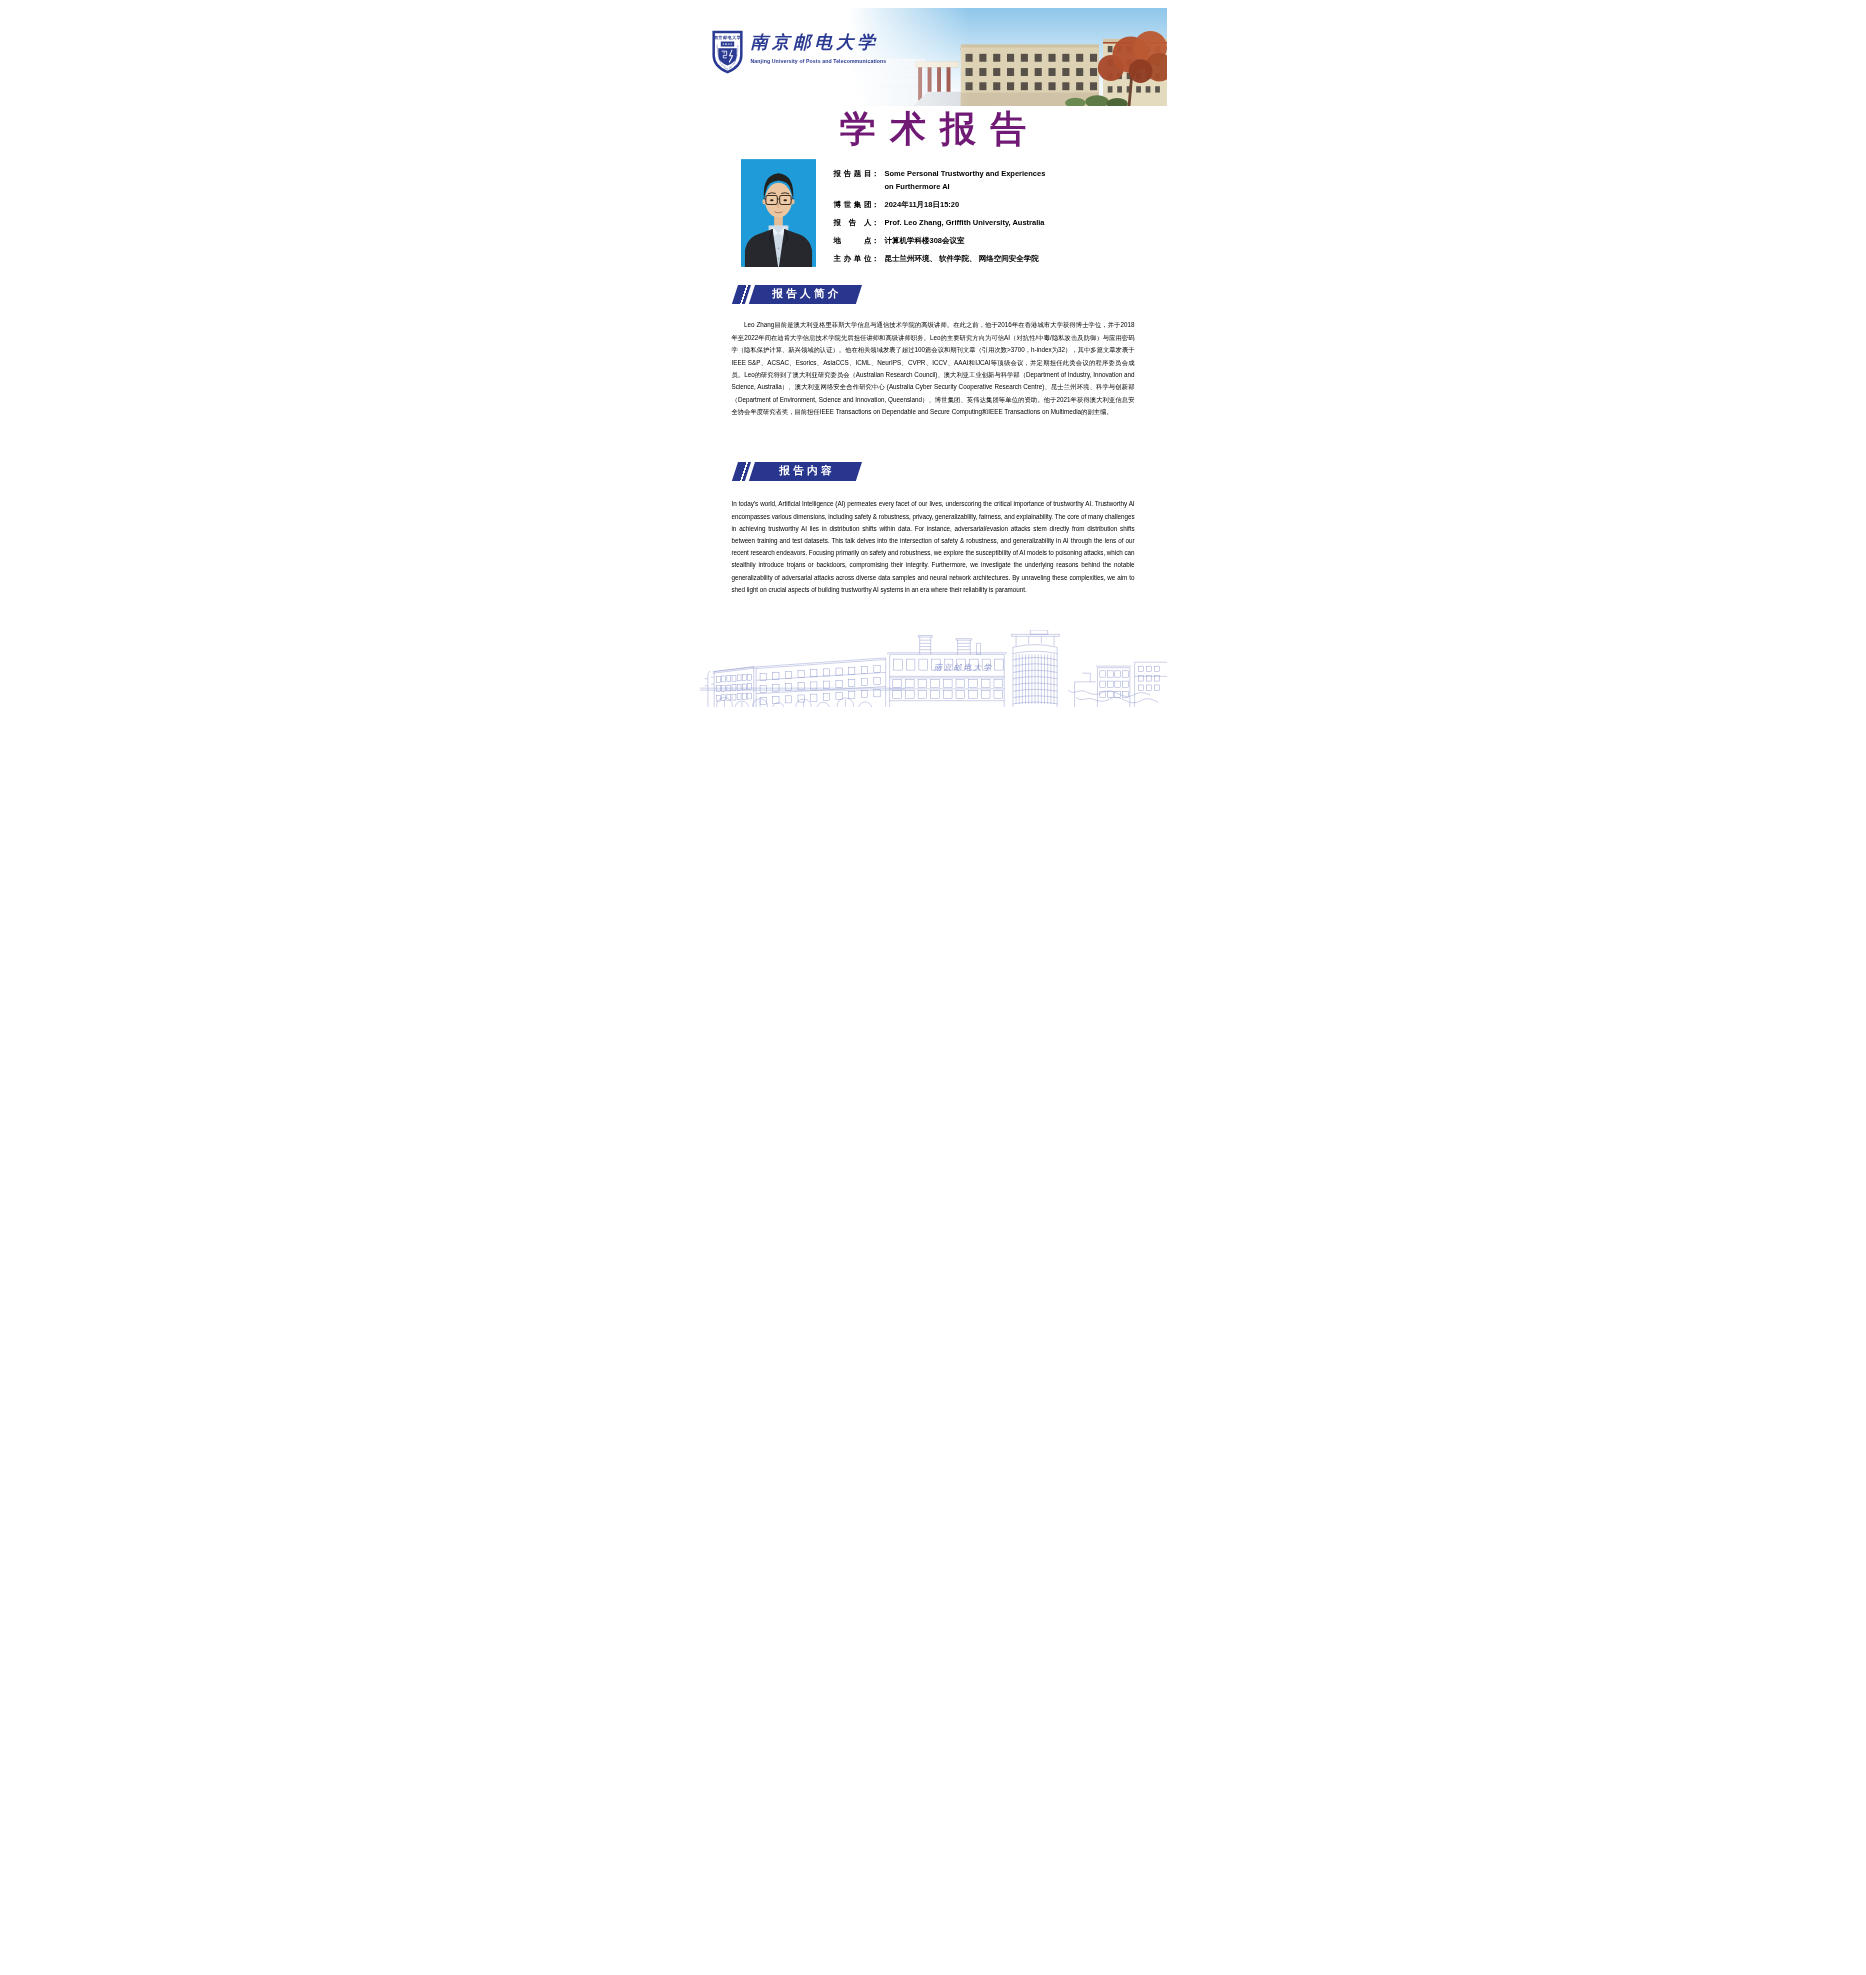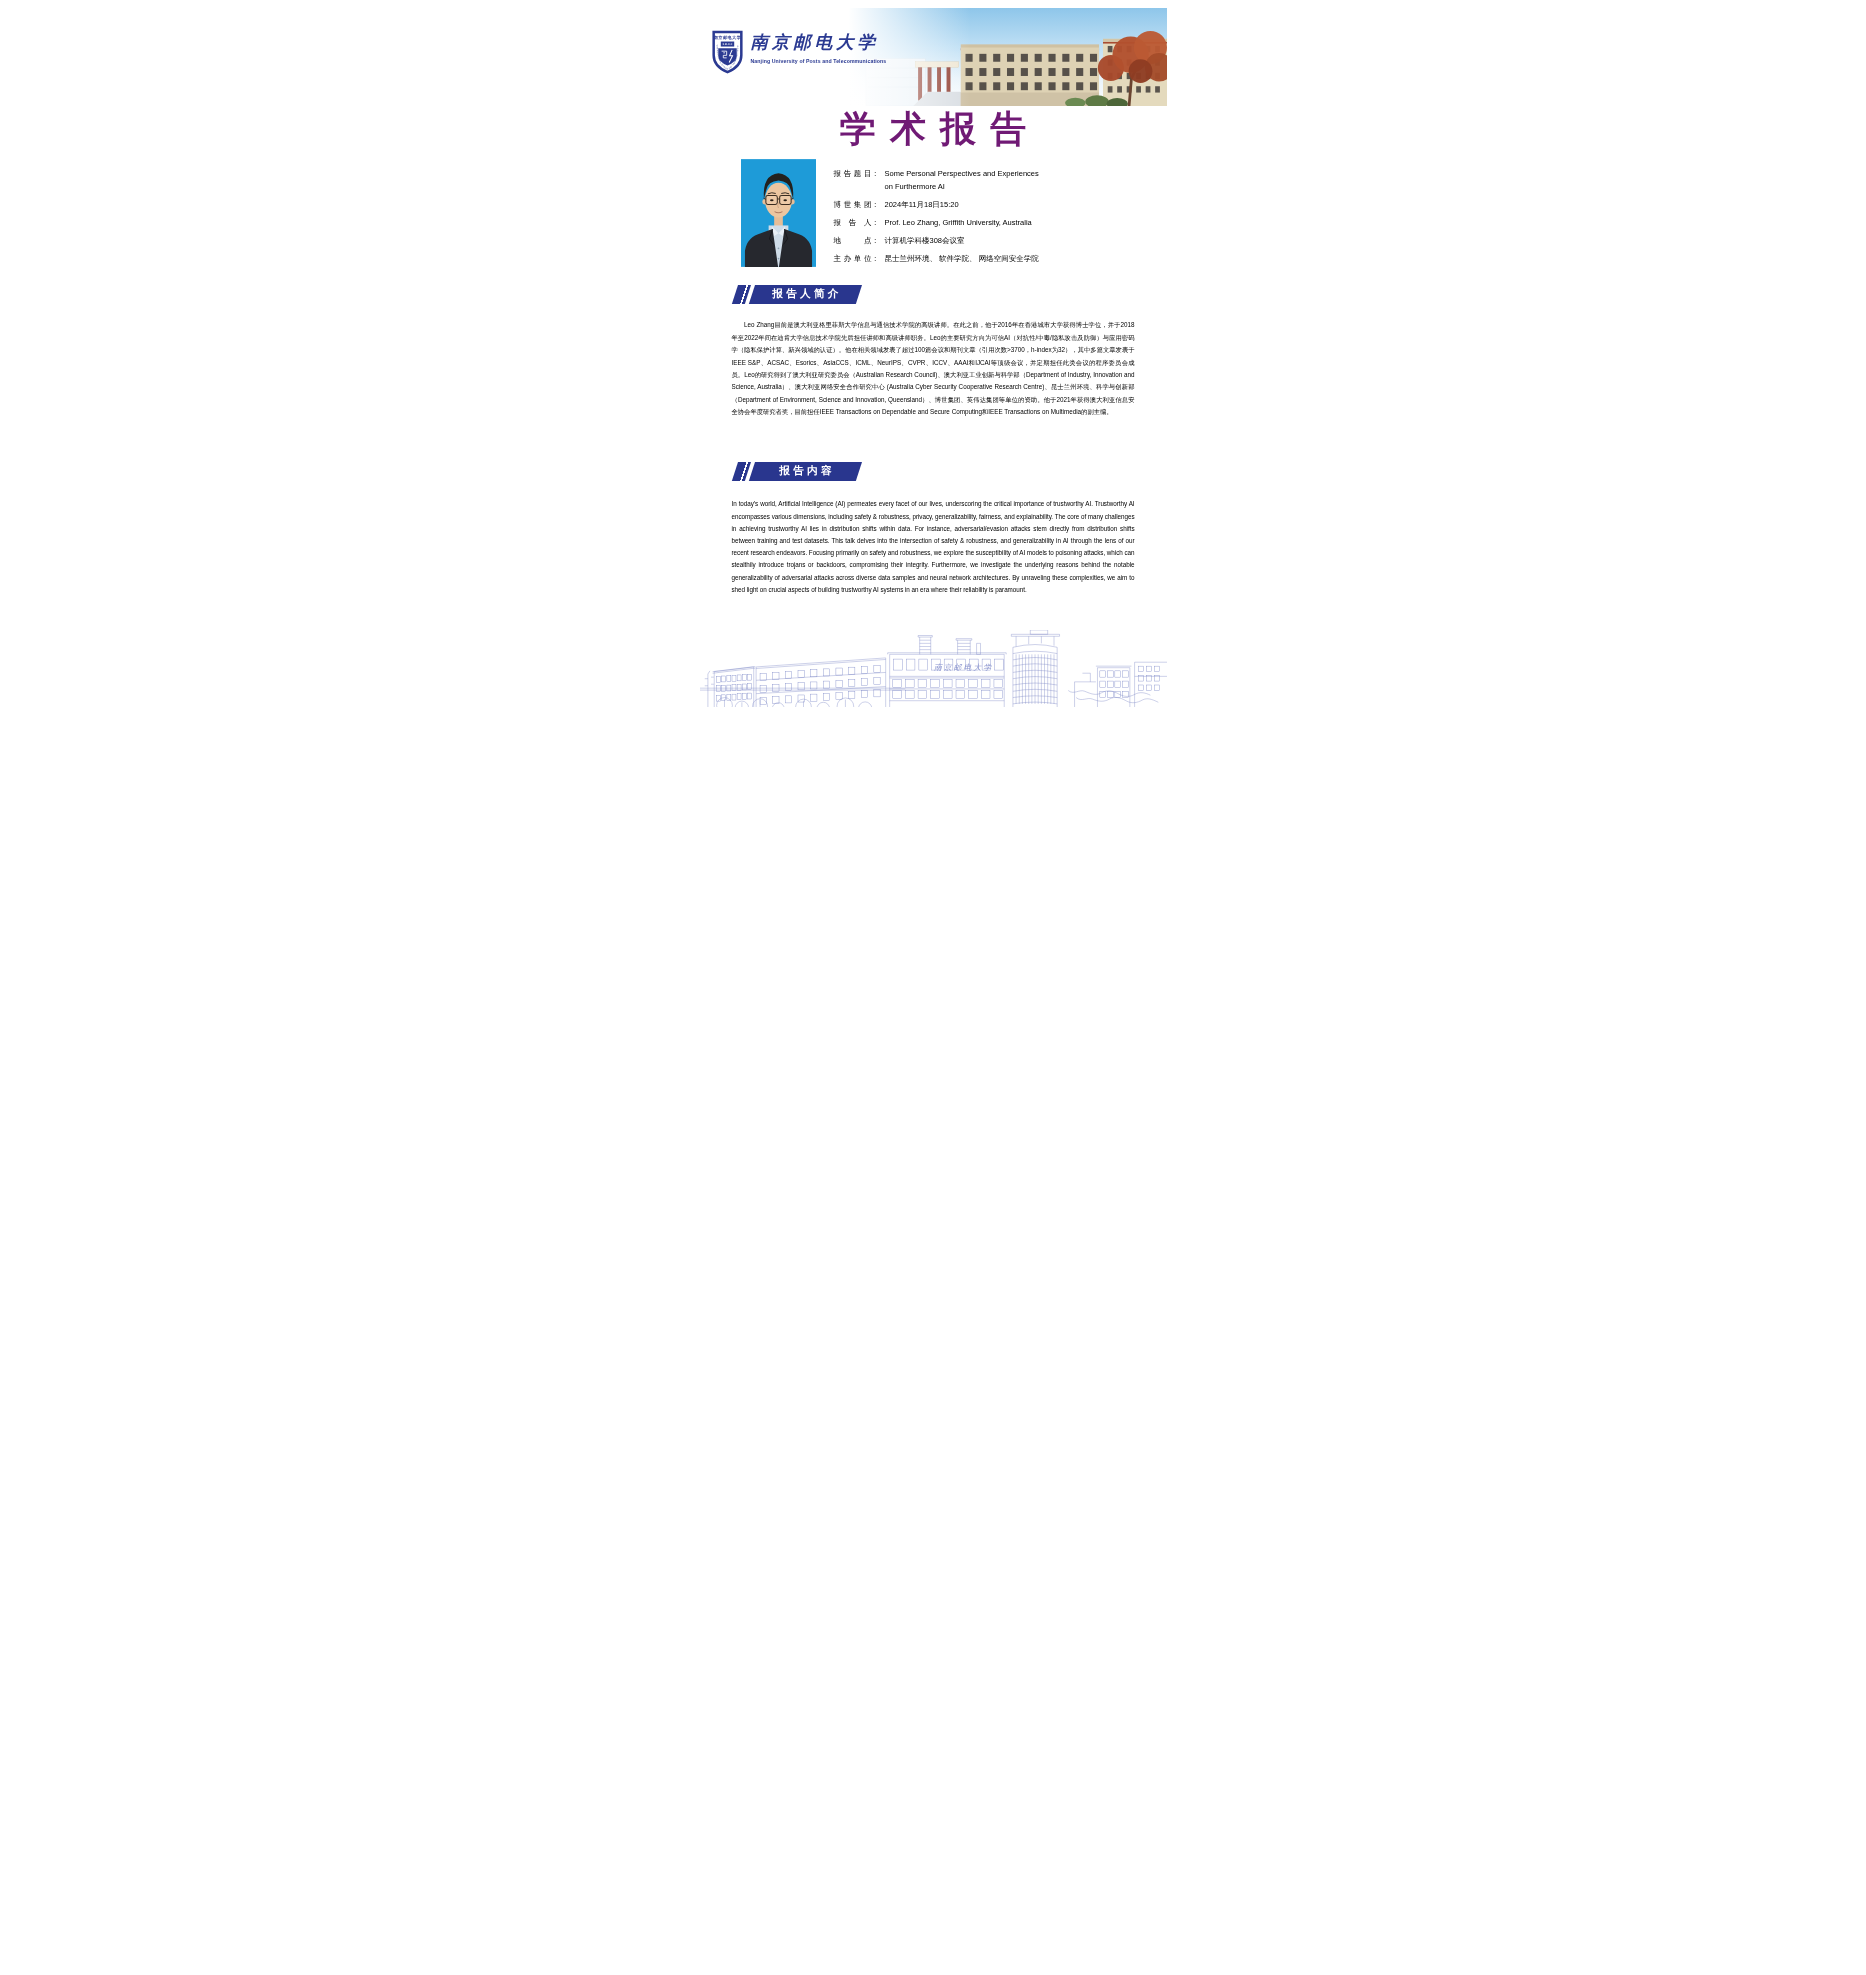--- a/index.html
+++ b/index.html
@@ -19,21 +19,21 @@
           font-size:17.4px;line-height:20px;letter-spacing:4px;color:#2b3a92;}
   .uni-en{margin-top:5.5px;font-size:5.2px;font-weight:700;color:#2b3a92;letter-spacing:0.1px;}
 
   
   .main-title{position:absolute;left:0;top:100px;width:100%;text-align:center;
               font-size:36px;font-weight:900;color:#701a75;letter-spacing:14.2px;padding-left:14.2px;
               box-sizing:border-box;line-height:41px;}
 
   
   .photo{position:absolute;left:41px;top:151px;width:75px;height:108px;}
-  .info{position:absolute;left:134px;top:159px;right:32px;font-weight:400;font-size:7.5px;line-height:13px;}
+  .info{position:absolute;left:134px;top:159px;right:32px;font-weight:700;font-size:7.5px;line-height:13px;}
   .row{display:flex;margin-bottom:5.1px;}
   .lbl{display:inline-block;width:38px;text-align:justify;text-align-last:justify;flex:0 0 auto;}
   .colon{flex:0 0 auto;}
   .val{margin-left:5.5px;}
   .row2{padding-left:51px;margin-top:-5.1px;margin-bottom:5.1px;}
 
   
   .banner{position:absolute;left:35px;height:18.6px;display:flex;}
   .banner .s1{width:12.6px;height:18.6px;transform:skewX(-18deg);
       background:linear-gradient(to right,#29368e 0 8.3px,#ffffff 8.3px 10px,#29368e 10px 12.6px);}
@@ -195,21 +195,21 @@
     <ellipse cx="78" cy="104" rx="4.5" ry="2.6" fill="#2a2018"></ellipse>
     <ellipse cx="112" cy="104" rx="4.5" ry="2.6" fill="#2a2018"></ellipse>
     <path d="M95,110 q-4,9 0,14" stroke="#caa07e" stroke-width="2" fill="none"></path>
     <path d="M85,133 q10,6 20,0" stroke="#b07a62" stroke-width="2.6" fill="none"></path>
   </svg>
 
   <div class="info">
     <div class="row">
       <span class="lbl">报告题目</span>
         <span class="colon">：</span>
-      <span class="val">Some Personal Perspectives and Experiences</span>
+      <span class="val">Some Personal Trustworthy and Experiences</span>
     </div>
     <div class="row2">on Furthermore AI</div>
     <div class="row">
       <span class="lbl">博世集团</span>
         <span class="colon">：</span>
       <span class="val">2024年11月18日15:20</span>
     </div>
     <div class="row">
       <span class="lbl">报告人</span>
         <span class="colon">：</span>

